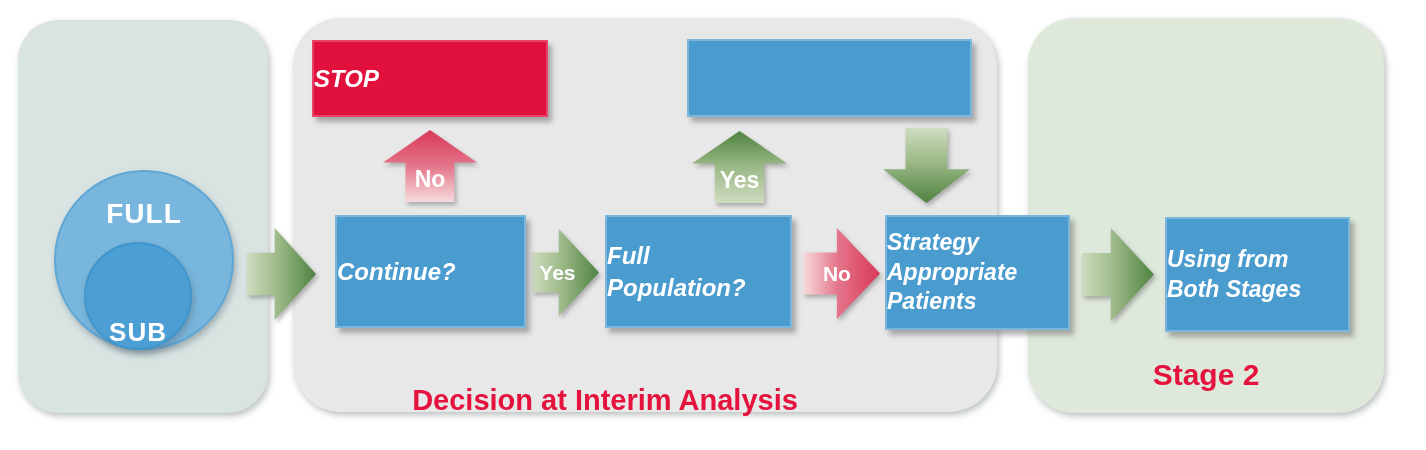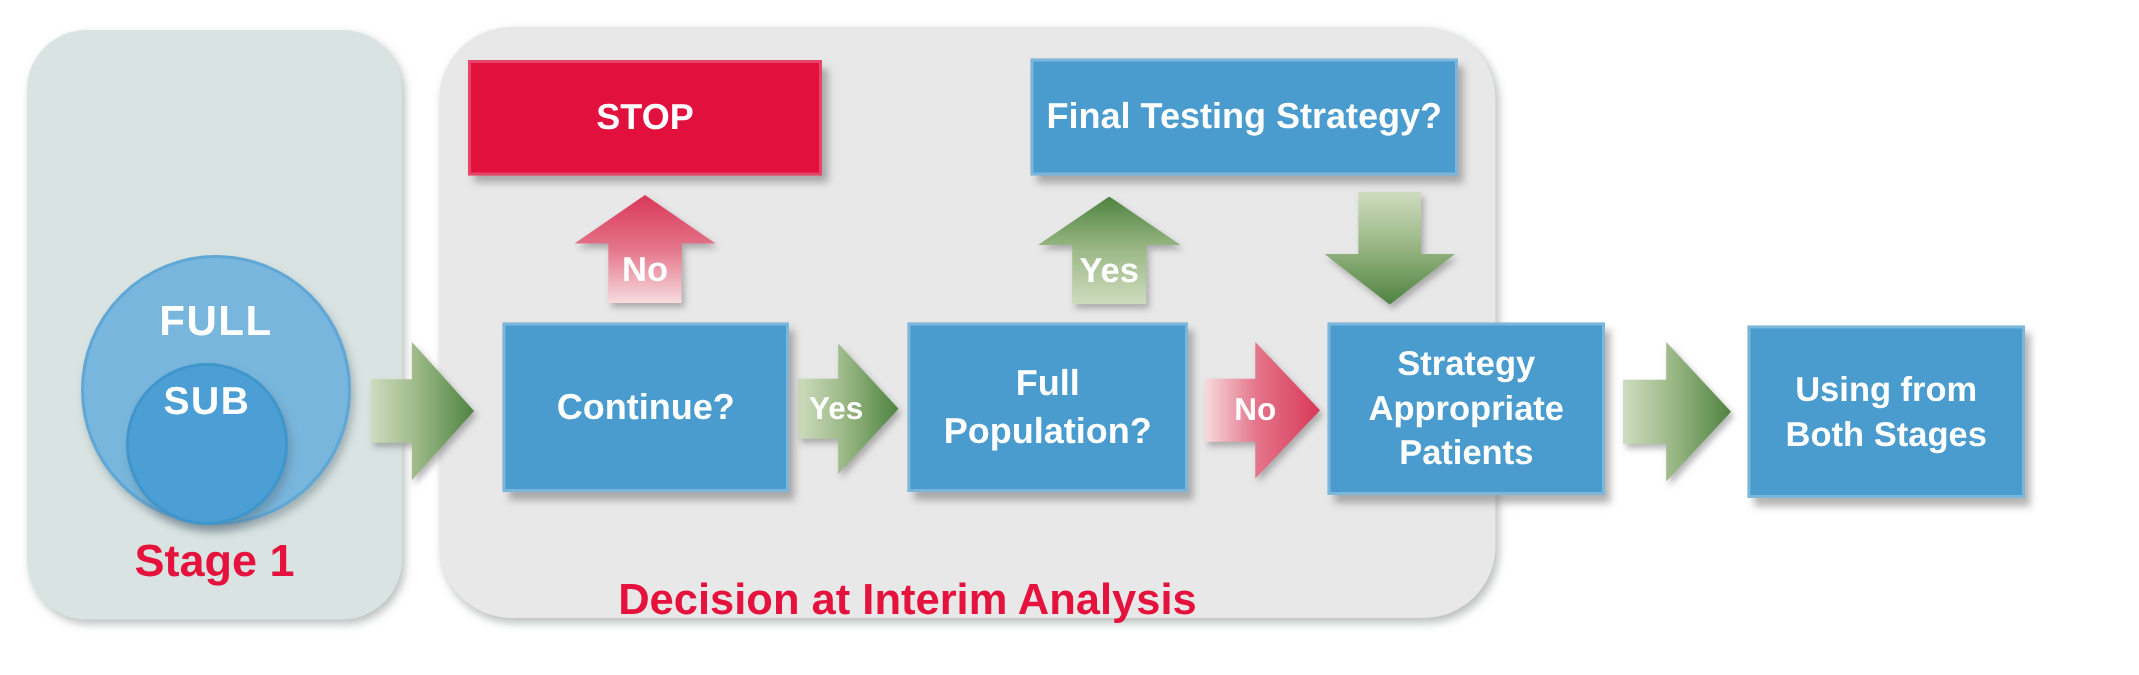--- a/index.html
+++ b/index.html
@@ -26,27 +26,27 @@
   .circle { position:absolute; border-radius:50%; display:flex; justify-content:center;
             color:#fff; font-weight:bold; box-shadow: 2px 4px 6px rgba(90,110,125,0.45); }
   .circle.full { left:36px; top:150px; width:176px; height:176px;
                  background: var(--circle-full, #79B6DD);
                  border: 2px solid var(--circle-full-border, #5FA7D6);
                  align-items:flex-start; font-size:28px; }
   .circle.full > span { margin-top:26px; letter-spacing:1px; }
   .circle.sub { left:66px; top:222px; width:104px; height:104px;
                 background: var(--circle-sub, #4C9FD4);
                 border: 2px solid var(--circle-sub-border, #3E96CC);
-                align-items:flex-start; font-size:26px; }
+                align-items:flex-end; font-size:26px; }
   .circle.sub > span { margin-top:8px; letter-spacing:1px; }
   
   .box {
-    position:absolute; display:flex; flex-direction:column; align-items:center; justify-content:center;
+    position:absolute; display:flex; flex-direction:column; align-items:flex-start; justify-content:center;
     color:#fff; font-weight:bold; text-align:center; line-height:1.3; z-index:5;
-    box-shadow: 4px 5px 5px rgba(115,115,115,0.55); box-sizing:border-box;
+    box-shadow: 4px 5px 5px rgba(115,115,115,0.55); box-sizing:border-box;font-style:italic;
   }
   .box.blue { background: var(--box-blue, #4A9BCE); border:2px solid rgba(255,255,255,0.28); }
   .box.red  { background: var(--box-red, #E1103D); border:2px solid rgba(255,255,255,0.22); }
   .box.stop      { left:312px; top:40px;  width:236px; height:77px;  font-size:24px; }
   .box.final     { left:687px; top:39px;  width:285px; height:78px;  font-size:24px; }
   .box.continue  { left:335px; top:215px; width:191px; height:113px; font-size:24px; }
   .box.fullpop   { left:605px; top:215px; width:187px; height:113px; font-size:24px; }
   .box.randomize { left:885px; top:215px; width:185px; height:115px; font-size:23px; }
   .box.analyze   { left:1165px; top:217px; width:185px; height:115px; font-size:23px; }
   
@@ -92,27 +92,29 @@
 
 <div class="canvas">
 
   <div class="panel stage1">
     <div class="circle full">
       <span>FULL</span>
     </div>
     <div class="circle sub">
       <span>SUB</span>
     </div>
-    <div class="stage-label">Stage 1</div>
   </div>
 
   <div class="panel interim">
     <div class="stage-label">Decision at Interim Analysis</div>
   </div>
 
+  <div class="panel stage2">
+    <div class="stage-label">Stage 2</div>
+  </div>
 
   <div class="arrow right green a1">
     <div class="shape"></div>
   </div>
 
   <div class="box red stop">
     <div>STOP</div>
   </div>
 
   <div class="arrow up red a2">
@@ -130,21 +132,20 @@
       <span>Yes</span>
     </div>
   </div>
 
   <div class="box blue fullpop">
     <div>Full</div>
     <div>Population?</div>
   </div>
 
   <div class="box blue final">
-    <div>Final Testing Strategy?</div>
   </div>
 
   <div class="arrow up green a4">
     <div class="shape">
       <span>Yes</span>
     </div>
   </div>
 
   <div class="arrow down green a5">
     <div class="shape"></div>

